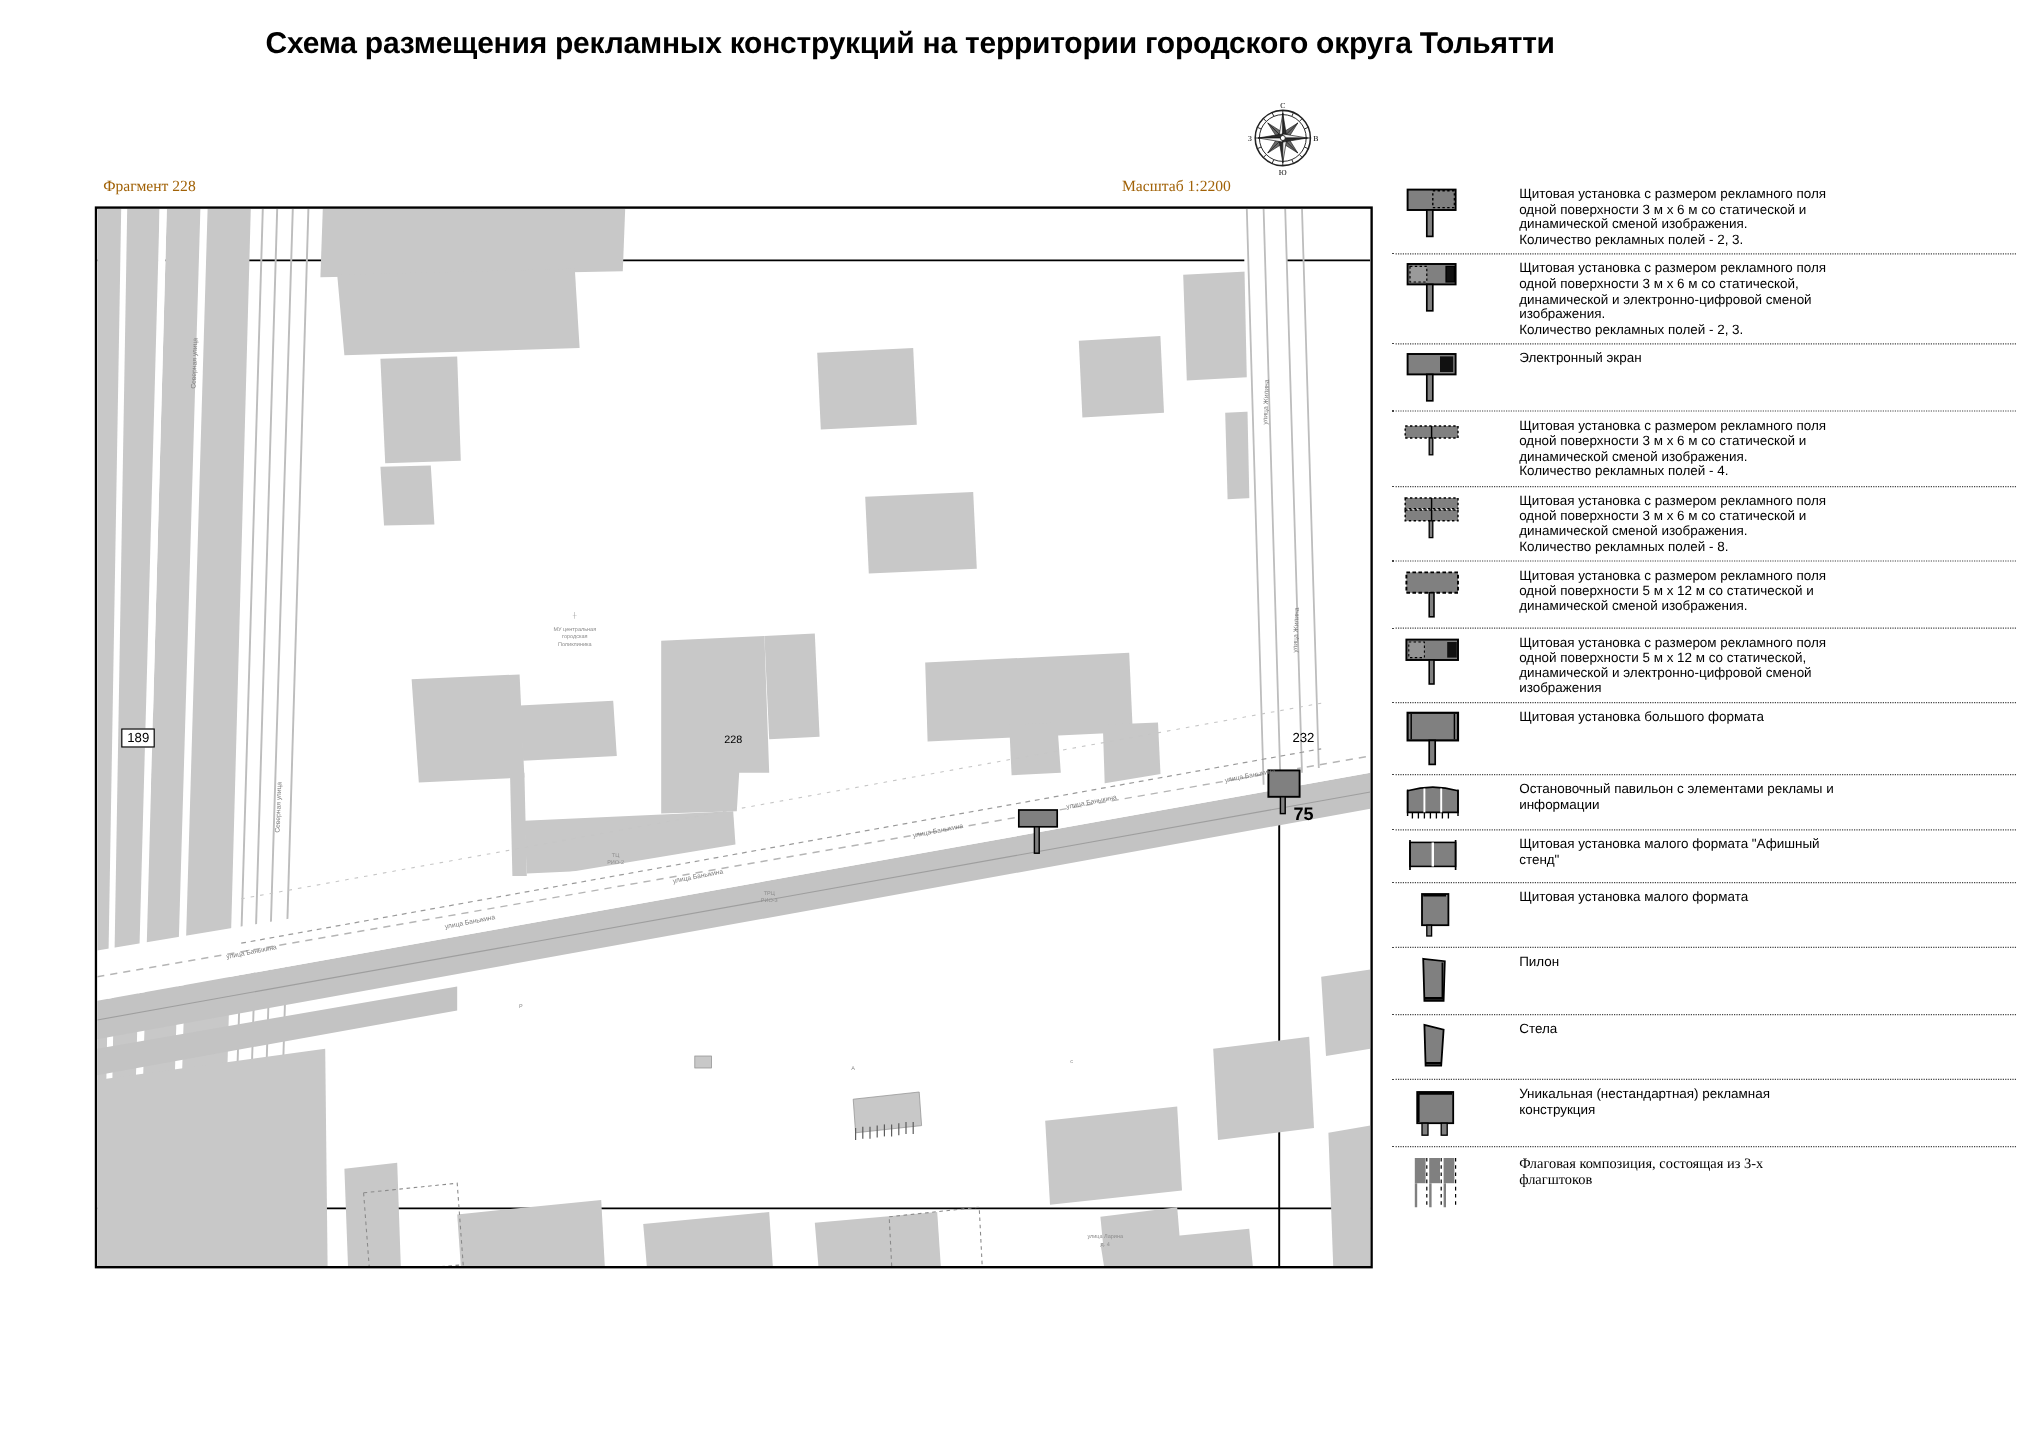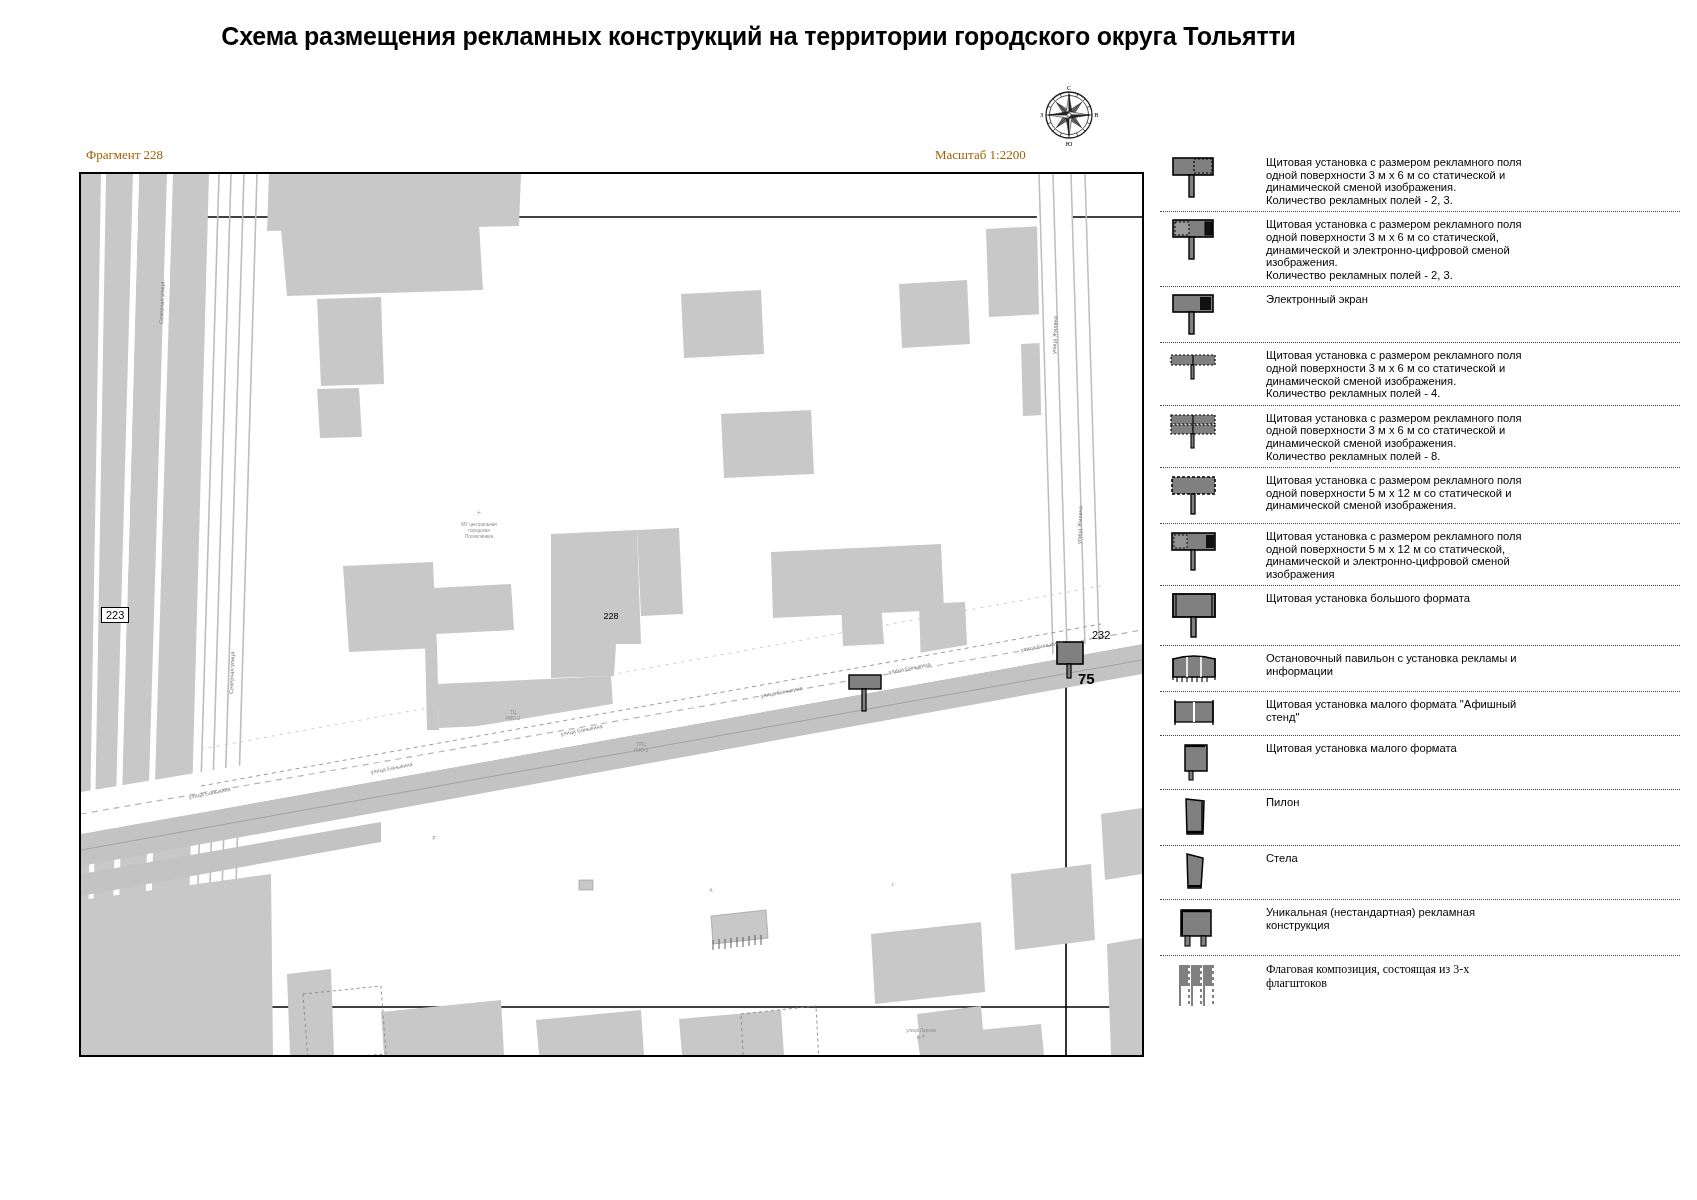--- a/index.html
+++ b/index.html
@@ -280,22 +280,22 @@
           <text x="353" y="666" text-anchor="middle">Р</text>
           <text x="630" y="718" text-anchor="middle">А</text>
           <text x="812" y="712" text-anchor="middle">с</text>
           <text x="840" y="858" text-anchor="middle">улица Ларина</text>
           <text x="840" y="864" text-anchor="middle">д. 4</text>
           <text x="398" y="340" text-anchor="middle">┼</text>
         </g>
       </g>
     </svg>
 
-    <div class="num-box" style="left:20px;top:433px;">223</div>
-    <div class="num-box" style="left:992px;top:454px;border:none;background:transparent;margin-left:15px;">232</div>
+    <div class="num-box" style="left:20px;top:433px;">189</div>
+    <div class="num-box" style="left:992px;top:434px;border:none;background:transparent;">232</div>
   </div>
 
   <div class="maplabel" style="left:1078px;top:670px;font-size:15px;font-weight:bold;">75</div>
 
   <div class="legend">
 
     <div class="legrow">
       <div class="legicon">
         <svg width="58" height="46" viewBox="0 0 58 46">
           <rect x="6" y="4" width="40" height="17" fill="#808080" stroke="#000" stroke-width="1.6"></rect>
@@ -416,21 +416,21 @@
             <line x1="10" y1="27" x2="10" y2="32"></line>
             <line x1="15" y1="27" x2="15" y2="32"></line>
             <line x1="20" y1="27" x2="20" y2="32"></line>
             <line x1="25" y1="27" x2="25" y2="32"></line>
             <line x1="30" y1="27" x2="30" y2="32"></line>
             <line x1="35" y1="27" x2="35" y2="32"></line>
             <line x1="40" y1="27" x2="40" y2="32"></line>
           </g>
         </svg>
       </div>
-      <div class="legtext">Остановочный павильон с установка рекламы и
+      <div class="legtext">Остановочный павильон с элементами рекламы и
 информации</div>
     </div>
 
     <div class="legrow">
       <div class="legicon">
         <svg width="58" height="34" viewBox="0 0 58 34">
           <rect x="8" y="6" width="38" height="20" fill="#808080" stroke="#000" stroke-width="1.3"></rect>
           <line x1="27" y1="6" x2="27" y2="26" stroke="#fff" stroke-width="2"></line>
           <line x1="8" y1="4" x2="8" y2="29" stroke="#000" stroke-width="1.4"></line>
           <line x1="46" y1="4" x2="46" y2="29" stroke="#000" stroke-width="1.4"></line>

